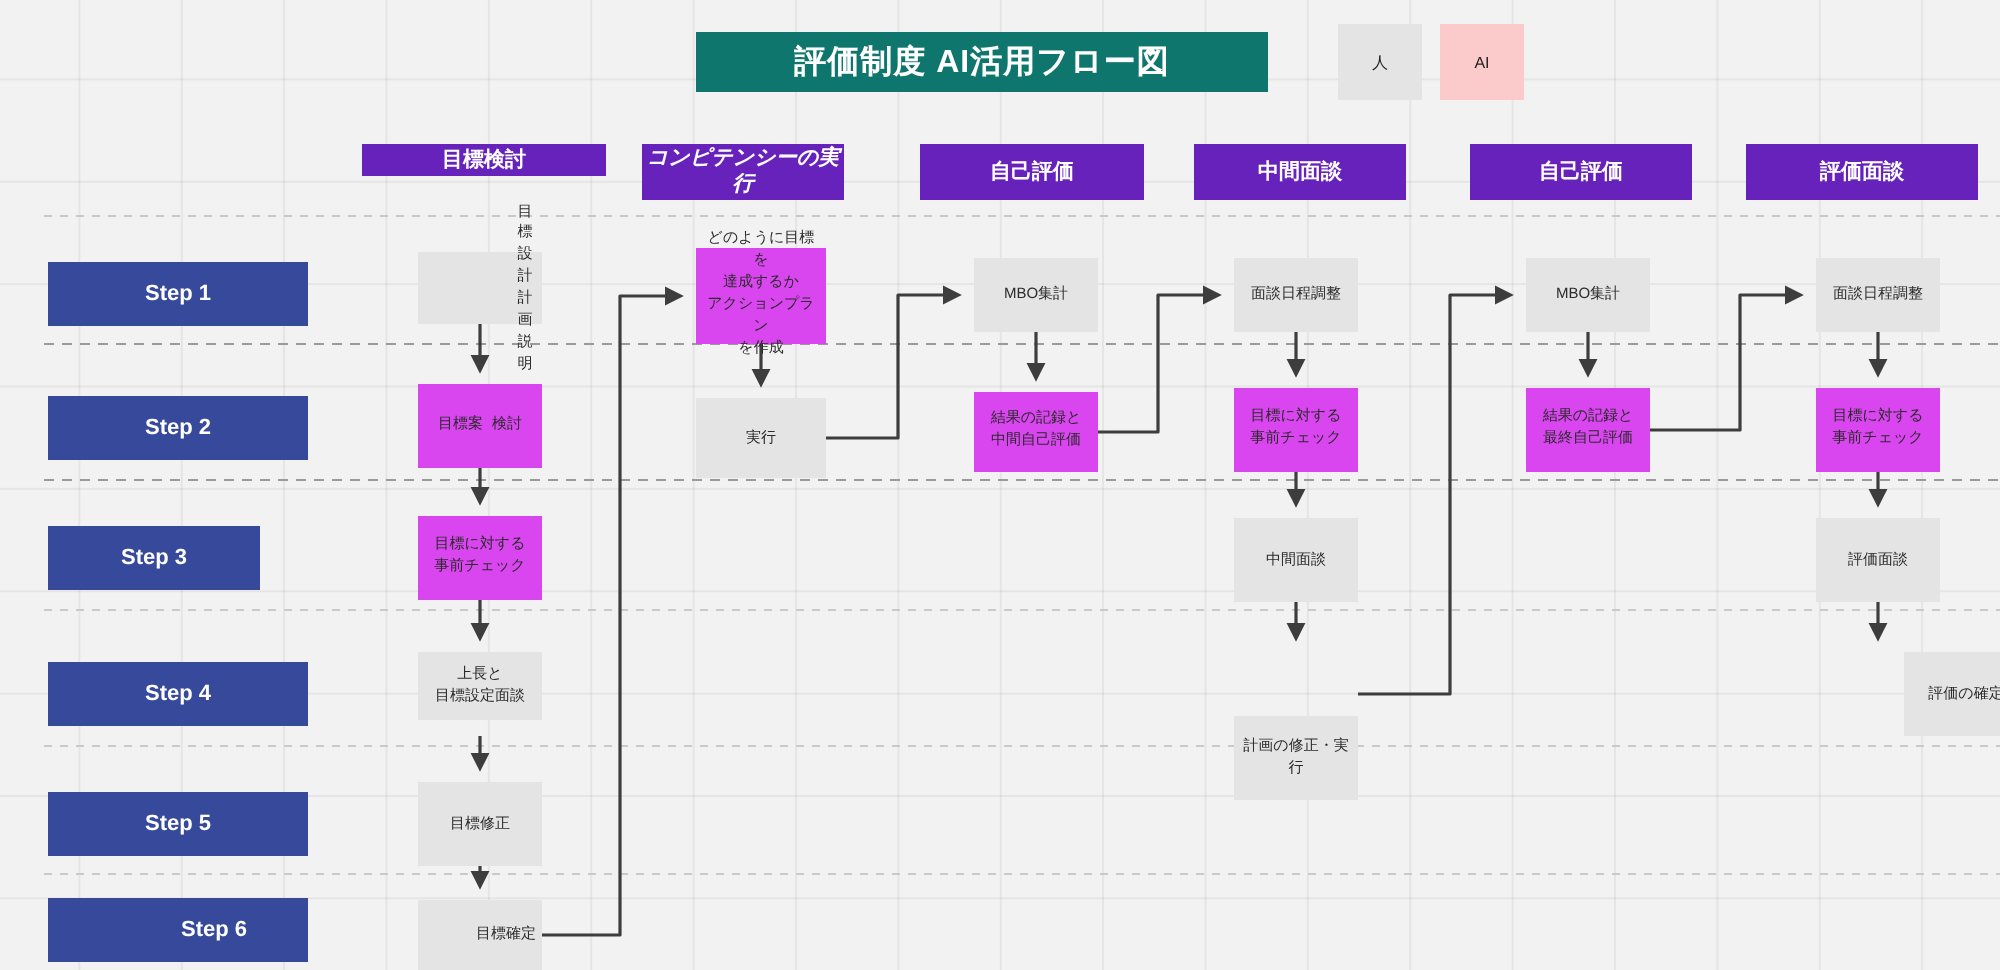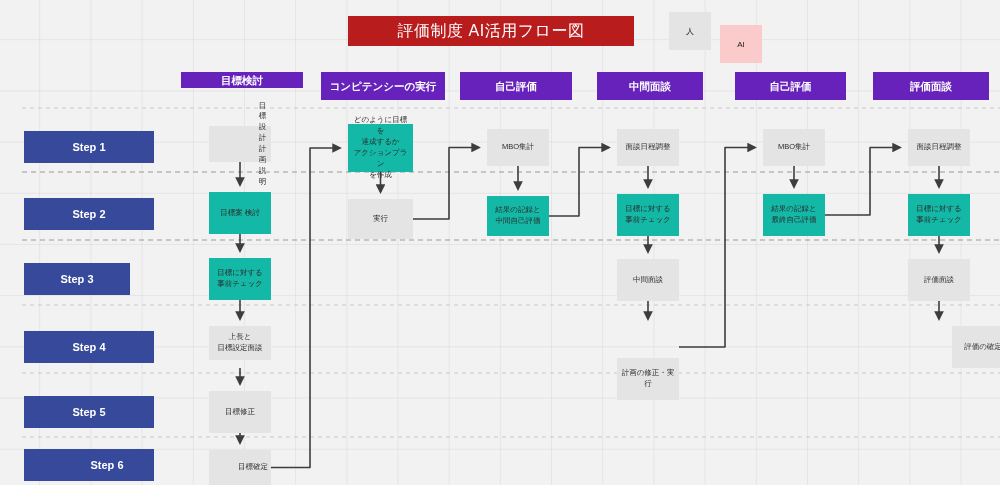--- a/index.html
+++ b/index.html
@@ -16,23 +16,23 @@
     background-image:
       linear-gradient(to right, rgba(0,0,0,0.055) 1px, transparent 1px),
       linear-gradient(to bottom, rgba(0,0,0,0.055) 1px, transparent 1px);
     background-size:51.2px 51.2px;
     background-position:-12px -12px;
   }
   .abs{position:absolute;box-sizing:border-box;}
 
   
   .title-bar{
-    background:#b91c1c;color:#ffffff;
-    display:flex;align-items:center;justify-content:center;
-    font-weight:normal;font-size:16px;letter-spacing:0.5px;
+    background:#0f766e;color:#ffffff;
+    display:flex;align-items:center;justify-content:center;
+    font-weight:bold;font-size:16px;letter-spacing:0.5px;
   }
   
   .legend-box{
     display:flex;align-items:center;justify-content:center;
     font-size:8px;color:#222;
   }
   .legend-human{background:#e4e4e4;}
   .legend-ai{background:#fbcaca;}
 
   
@@ -49,21 +49,21 @@
     font-size:11px;font-weight:bold;
   }
 
   
   .node{
     display:flex;align-items:center;justify-content:center;
     text-align:center;font-size:7.5px;line-height:1.45;
     color:#2b2b2b;padding:2px;
   }
   .node.human{background:#e4e4e4;}
-  .node.ai{background:#14b8a6;}
+  .node.ai{background:#d946ef;font-family:Liberation Mono, monospace;}
 
   
   svg.overlay{position:absolute;left:0;top:0;width:1000px;height:485px;overflow:visible;}
   .sep{stroke:#9a9a9a;stroke-width:1;stroke-dasharray:5 4;}
   .sep.faint{stroke:#c9c9c9;stroke-dasharray:4 4;}
   .conn{stroke:#3d3d3d;stroke-width:1.6;fill:none;}
 </style>
 </head>
 <body>
 
@@ -104,27 +104,27 @@
       <path d="M 939 236 L 939 252" class="conn" marker-end="url(#arrow)" stroke-linejoin="round"></path>
       <path d="M 939 301 L 939 319" class="conn" marker-end="url(#arrow)" stroke-linejoin="round"></path>
     </g>
 </svg>
 
 <div class="abs title-bar" id="title-bar" style="left: 348px; top: 16px; width: 286px; height: 30px;">評価制度 AI活用フロー図</div>
 
 <div class="abs legend-box legend-human" id="legend-0" style="left: 669px; top: 12px; width: 42px; height: 38px;">
   <span>人</span>
 </div>
-<div class="abs legend-box legend-ai" id="legend-1" style="left: 720px; top: 12px; width: 42px; height: 38px; margin-top: 13px;">
+<div class="abs legend-box legend-ai" id="legend-1" style="left: 720px; top: 12px; width: 42px; height: 38px;">
   <span>AI</span>
 </div>
 
 <div id="phase-layer">
     <div class="abs phase" style="left: 181px; top: 72px; width: 122px; height: 16px;">目標検討</div>
-    <div class="abs phase" style="left: 321px; top: 72px; width: 124px; height: 28px;">コンピテンシーの実行</div>
+    <div class="abs phase" style="left: 321px; top: 72px; width: 101px; height: 28px; font-style: italic;">コンピテンシーの実行</div>
     <div class="abs phase" style="left: 460px; top: 72px; width: 112px; height: 28px;">自己評価</div>
     <div class="abs phase" style="left: 597px; top: 72px; width: 106px; height: 28px;">中間面談</div>
     <div class="abs phase" style="left: 735px; top: 72px; width: 111px; height: 28px;">自己評価</div>
     <div class="abs phase" style="left: 873px; top: 72px; width: 116px; height: 28px;">評価面談</div>
   </div>
 
 <div id="step-layer">
     <div class="abs step" style="left: 24px; top: 131px; width: 130px; height: 32px;">Step 1</div>
     <div class="abs step" style="left: 24px; top: 198px; width: 130px; height: 32px;">Step 2</div>
     <div class="abs step" style="left: 24px; top: 263px; width: 106px; height: 32px;">Step 3</div>

